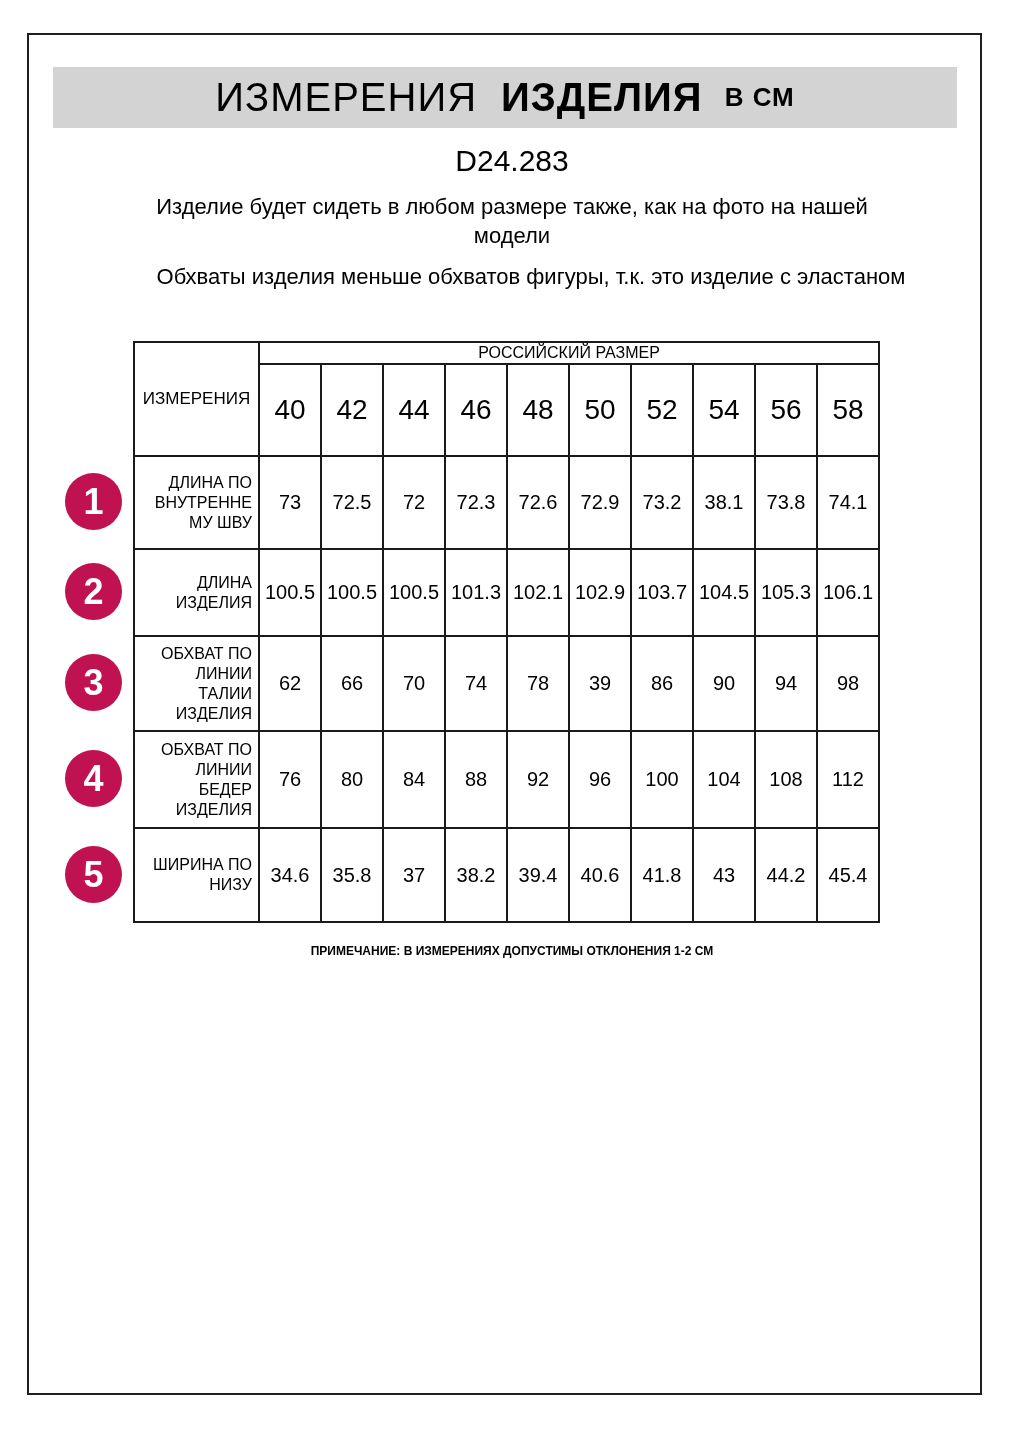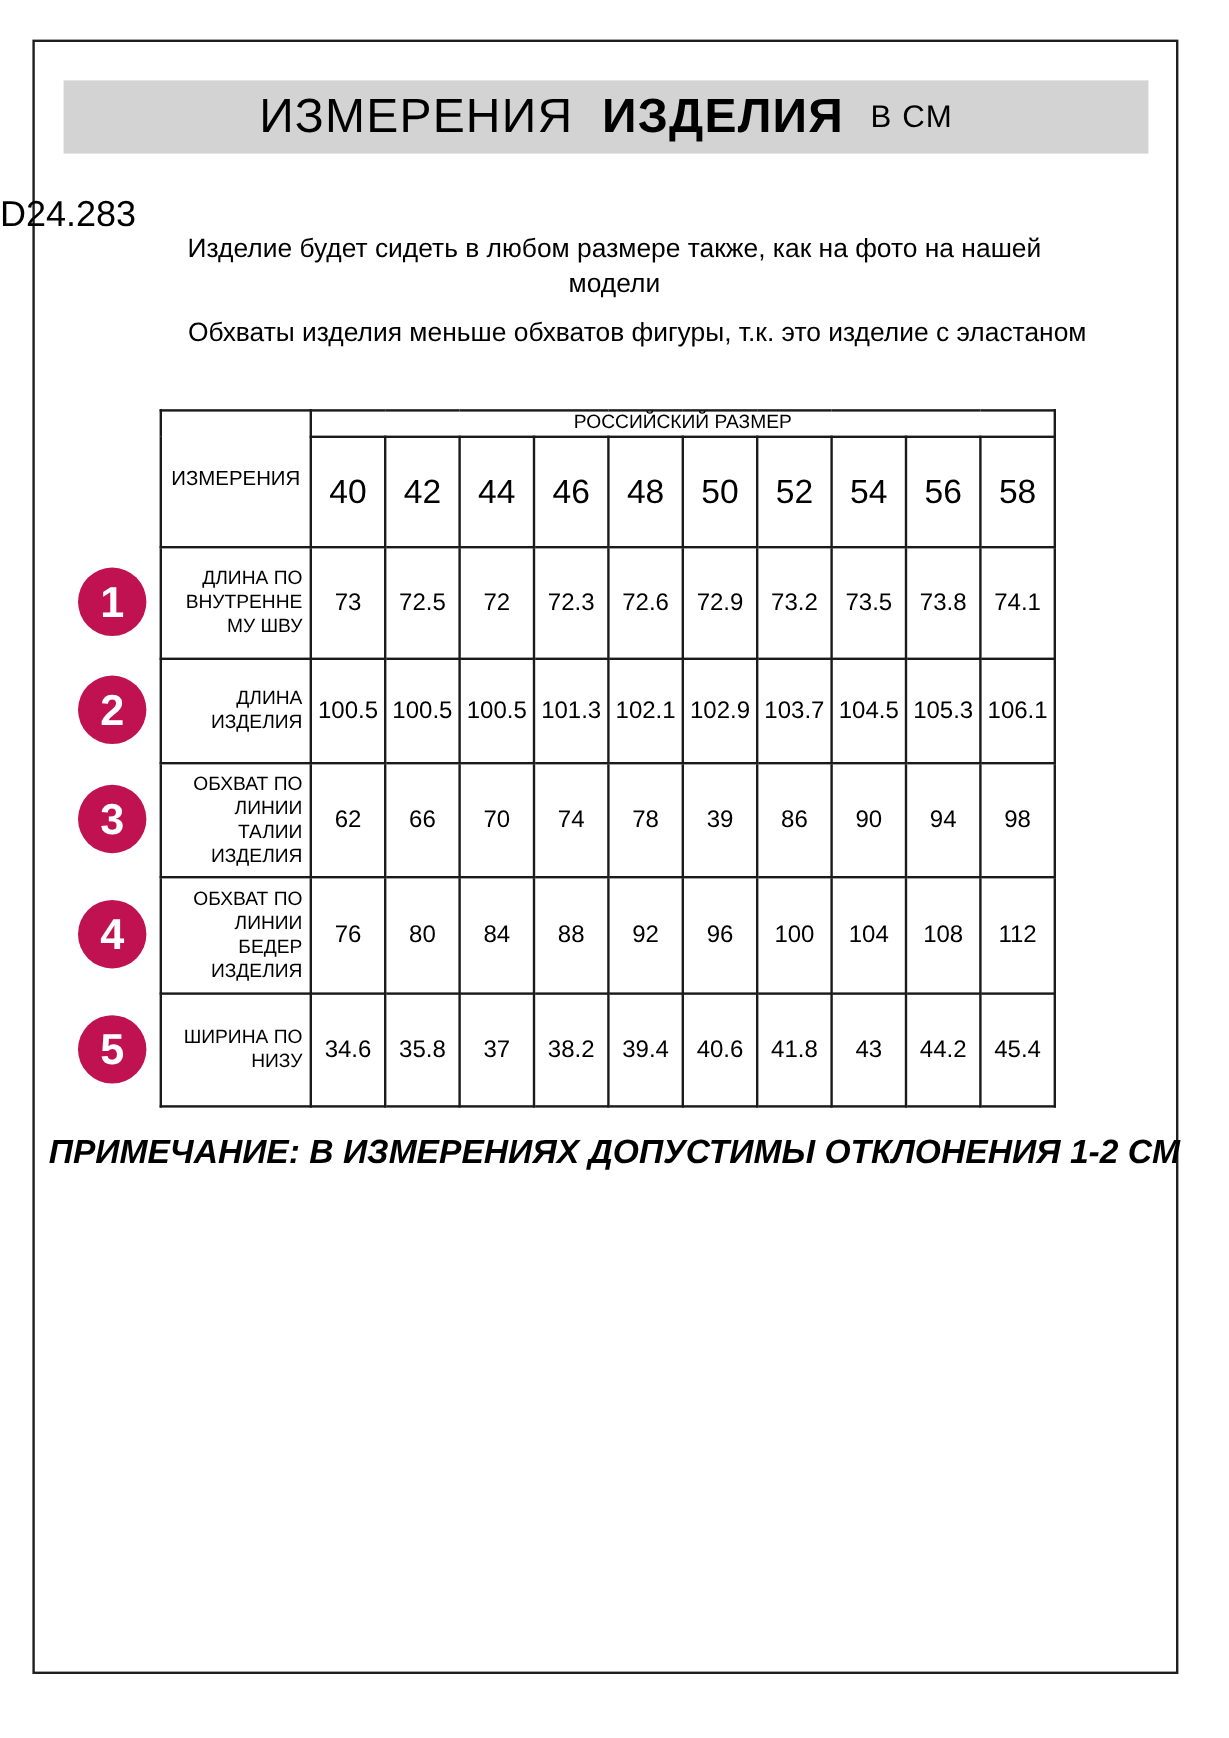--- a/index.html
+++ b/index.html
@@ -21,25 +21,25 @@
     position: absolute;
     left: 53px; top: 67px;
     width: 904px; height: 61px;
     background: #d3d3d3;
     display: flex; align-items: center; justify-content: center;
     gap: 0;
     white-space: nowrap;
   }
   .title-part1 { font-size: 40px; font-weight: 400; letter-spacing: 1px; }
   .title-part2 { font-size: 40px; font-weight: 700; letter-spacing: 1px; margin-left: 24px; }
-  .title-part3 { font-size: 26px; font-weight: 400; letter-spacing: 1px; margin-left: 22px; }
+  .title-part3 { font-size: 26px; font-weight: 700; letter-spacing: 1px; margin-left: 22px; }
   .product-code {
     position: absolute;
-    left: 0; top: 162px; width: 1024px;
-    text-align: left;
+    left: 0; top: 144px; width: 1024px;
+    text-align: center;
     font-size: 30px; font-weight: 400;
   }
   .intro-para {
     position: absolute;
     left: 132px; width: 760px;
     text-align: center;
     font-size: 22px; line-height: 29px;
   }
   .para-1 { top: 192px; }
   .para-2 { top: 262px; margin-left: 19px; }
@@ -91,21 +91,21 @@
   .circle:nth-child(1) { top: 473px; }
   .circle:nth-child(2) { top: 563px; }
   .circle:nth-child(3) { top: 654px; }
   .circle:nth-child(4) { top: 750px; }
   .circle:nth-child(5) { top: 846px; }
 
   .note {
     position: absolute;
     left: 0; top: 944px; width: 1024px;
     text-align: center;
-    font-size: 28px; font-weight: 700; font-style: italic;
+    font-size: 12px; font-weight: 700;
   }
 </style>
 </head>
 <body>
 
 <div class="page-frame"></div>
 
 <div class="title-banner">
   <span class="title-part1">ИЗМЕРЕНИЯ</span>
   <span class="title-part2">ИЗДЕЛИЯ</span>
@@ -154,21 +154,21 @@
         <th class="row-label">ДЛИНА ПО
 ВНУТРЕННЕ
 МУ ШВУ</th>
         <td class="value-cell">73</td>
         <td class="value-cell">72.5</td>
         <td class="value-cell">72</td>
         <td class="value-cell">72.3</td>
         <td class="value-cell">72.6</td>
         <td class="value-cell">72.9</td>
         <td class="value-cell">73.2</td>
-        <td class="value-cell">73.5</td>
+        <td class="value-cell">38.1</td>
         <td class="value-cell">73.8</td>
         <td class="value-cell">74.1</td>
       </tr>
       <tr>
         <th class="row-label">ДЛИНА
 ИЗДЕЛИЯ</th>
         <td class="value-cell">100.5</td>
         <td class="value-cell">100.5</td>
         <td class="value-cell">100.5</td>
         <td class="value-cell">101.3</td>

